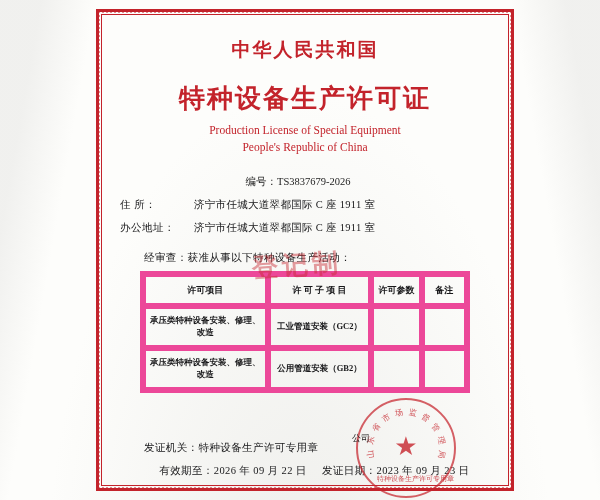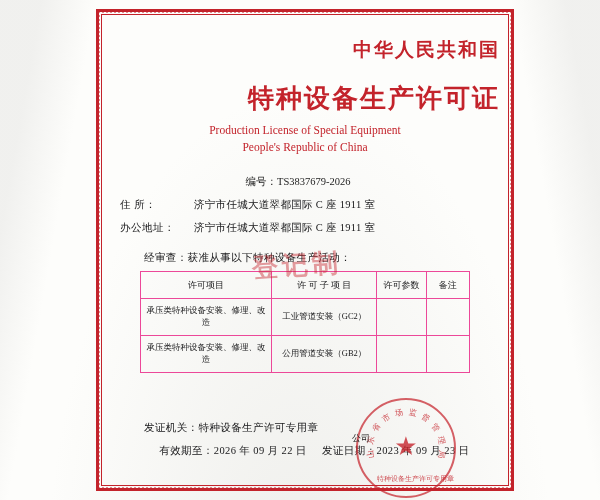--- a/index.html
+++ b/index.html
@@ -59,21 +59,21 @@
     opacity: .5;
   }
   .content {
     position: absolute;
     left: 110px;
     top: 22px;
     width: 390px;
     height: 456px;
   }
   .title-cn {
-    text-align: right;
+    text-align: center;
     color: #c3232b;
     font-weight: bold;
     font-size: 19px;
     letter-spacing: 2px;
     line-height: 1.45;
     margin-top: 14px;
   }
   .title-cn .l2 { font-size: 26px; margin-top: 16px; }
   .title-en {
     text-align: center;
@@ -111,25 +111,25 @@
     color: #18181a;
   }
   table.permit {
     margin: 0 auto;
     border-collapse: collapse;
     width: 330px;
     font-size: 8.5px;
     color: #18181a;
   }
   table.permit td, table.permit th {
-    border: 1px solid #ec4899;
+    border: 6px solid #ec4899;
     padding: 3px 2px;
     text-align: center;
     vertical-align: middle;
-    font-weight: normal;
+    font-weight: bold;
     line-height: 1.35;
   }
   table.permit th { font-size: 9px; height: 20px; }
   .col-item { width: 132px; }
   .col-sub  { width: 104px; }
   .col-par  { width: 46px; }
   .col-rem  { width: 40px; }
   .cell-tall { height: 30px; text-align: left; padding-left: 4px; }
   .issuer {
     font-size: 10.5px;

